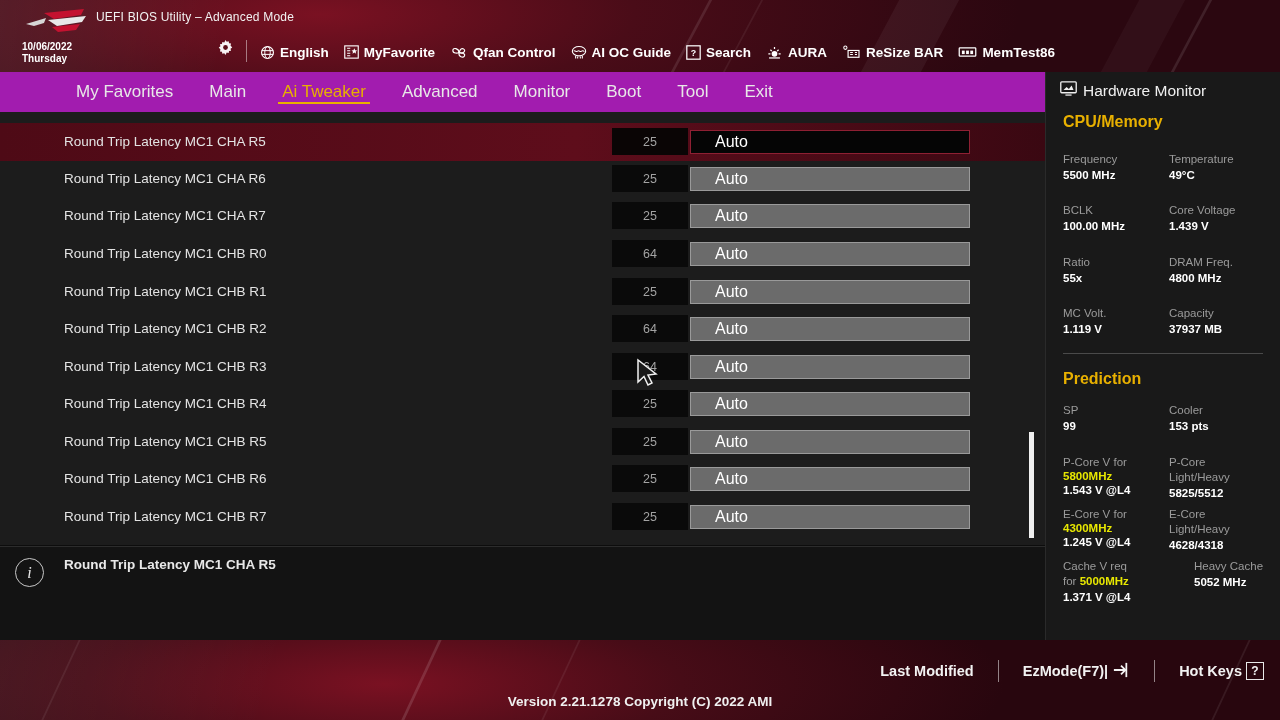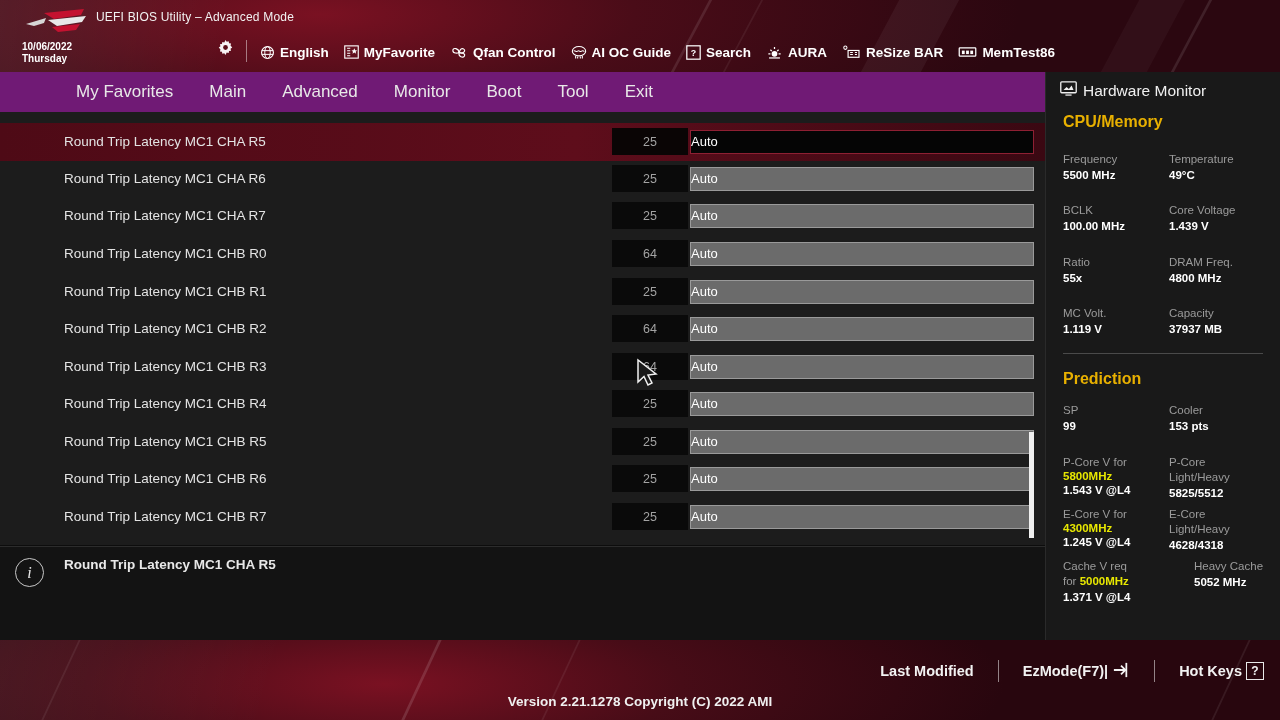--- a/index.html
+++ b/index.html
@@ -34,21 +34,21 @@
   .gear-ico { position:absolute; left:217px; top:39px; }
   .hdr-sep { position:absolute; left:246px; top:40px; width:1px; height:22px; background:rgba(255,255,255,.45); }
 
   .toolbar { position:absolute; left:260px; top:41px; height:22px; display:flex; align-items:center; gap:15px; }
   .tb-item { display:flex; align-items:center; gap:5px; color:#fff; font-size:13.5px; font-weight:bold; white-space:nowrap; }
   .tb-item .glyph { display:inline-flex; align-items:center; justify-content:center; }
 
   
   .menubar {
     position:absolute; left:0; top:72px; width:1045px; height:40px;
-    background:#701a75;
+    background:#a21caf;
     display:flex; align-items:center; padding-left:58px; gap:0;
   }
   .menu-item {
     font-size:17px; color:#e8e8e8; padding:0 18px; height:40px;
     display:flex; align-items:center; position:relative; white-space:nowrap;
   }
   .menu-item.active { color:#e8b000; }
   .menu-item.active:after {
     content:""; position:absolute; left:14px; right:14px; bottom:8px; height:2px; background:#e8b000;
   }
@@ -66,24 +66,24 @@
   .row-label {
     position:absolute; left:64px; font-size:13.5px; color:#e3e3e3; white-space:nowrap;
   }
   .row .num {
     position:absolute; left:612px; width:76px; height:27px;
     background:#0a0a0a; color:#a3a3a3; font-size:12.5px;
     display:flex; align-items:center; justify-content:center;
   }
   .row.sel .num { background:#0a0505; }
   .row .field {
-    position:absolute; left:690px; width:344px; height:24px;
+    position:absolute; left:690px; width:280px; height:24px;
     background:#6b6b6b; border:1px solid #9a9a9a;
-    color:#ffffff; font-size:13px;
-    display:flex; align-items:center; padding-left:0;
+    color:#ffffff; font-size:16px;
+    display:flex; align-items:center; padding-left:24px;
   }
   .row.sel .field {
     background:#050505; border:1px solid #8e2033; color:#ffffff;
   }
 
   .scroll-track { position:absolute; left:1029px; top:112px; width:6px; height:433px; background:transparent; }
   .scroll-thumb { position:absolute; left:1029px; top:432px; width:5px; height:106px; background:#f0f0f0; }
 
   
   .helpbar {
@@ -258,20 +258,21 @@
       </span>
       <span>MemTest86</span>
     </div>
 
   </div>
 </div>
 
 <div class="menubar">
   <div class="menu-item">My Favorites</div>
   <div class="menu-item">Main</div>
+  <div class="menu-item active">Ai Tweaker</div>
   <div class="menu-item">Advanced</div>
   <div class="menu-item">Monitor</div>
   <div class="menu-item">Boot</div>
   <div class="menu-item">Tool</div>
   <div class="menu-item">Exit</div>
 </div>
 
 <div class="content">
 
   <div class="row" style="top:-34px;">

